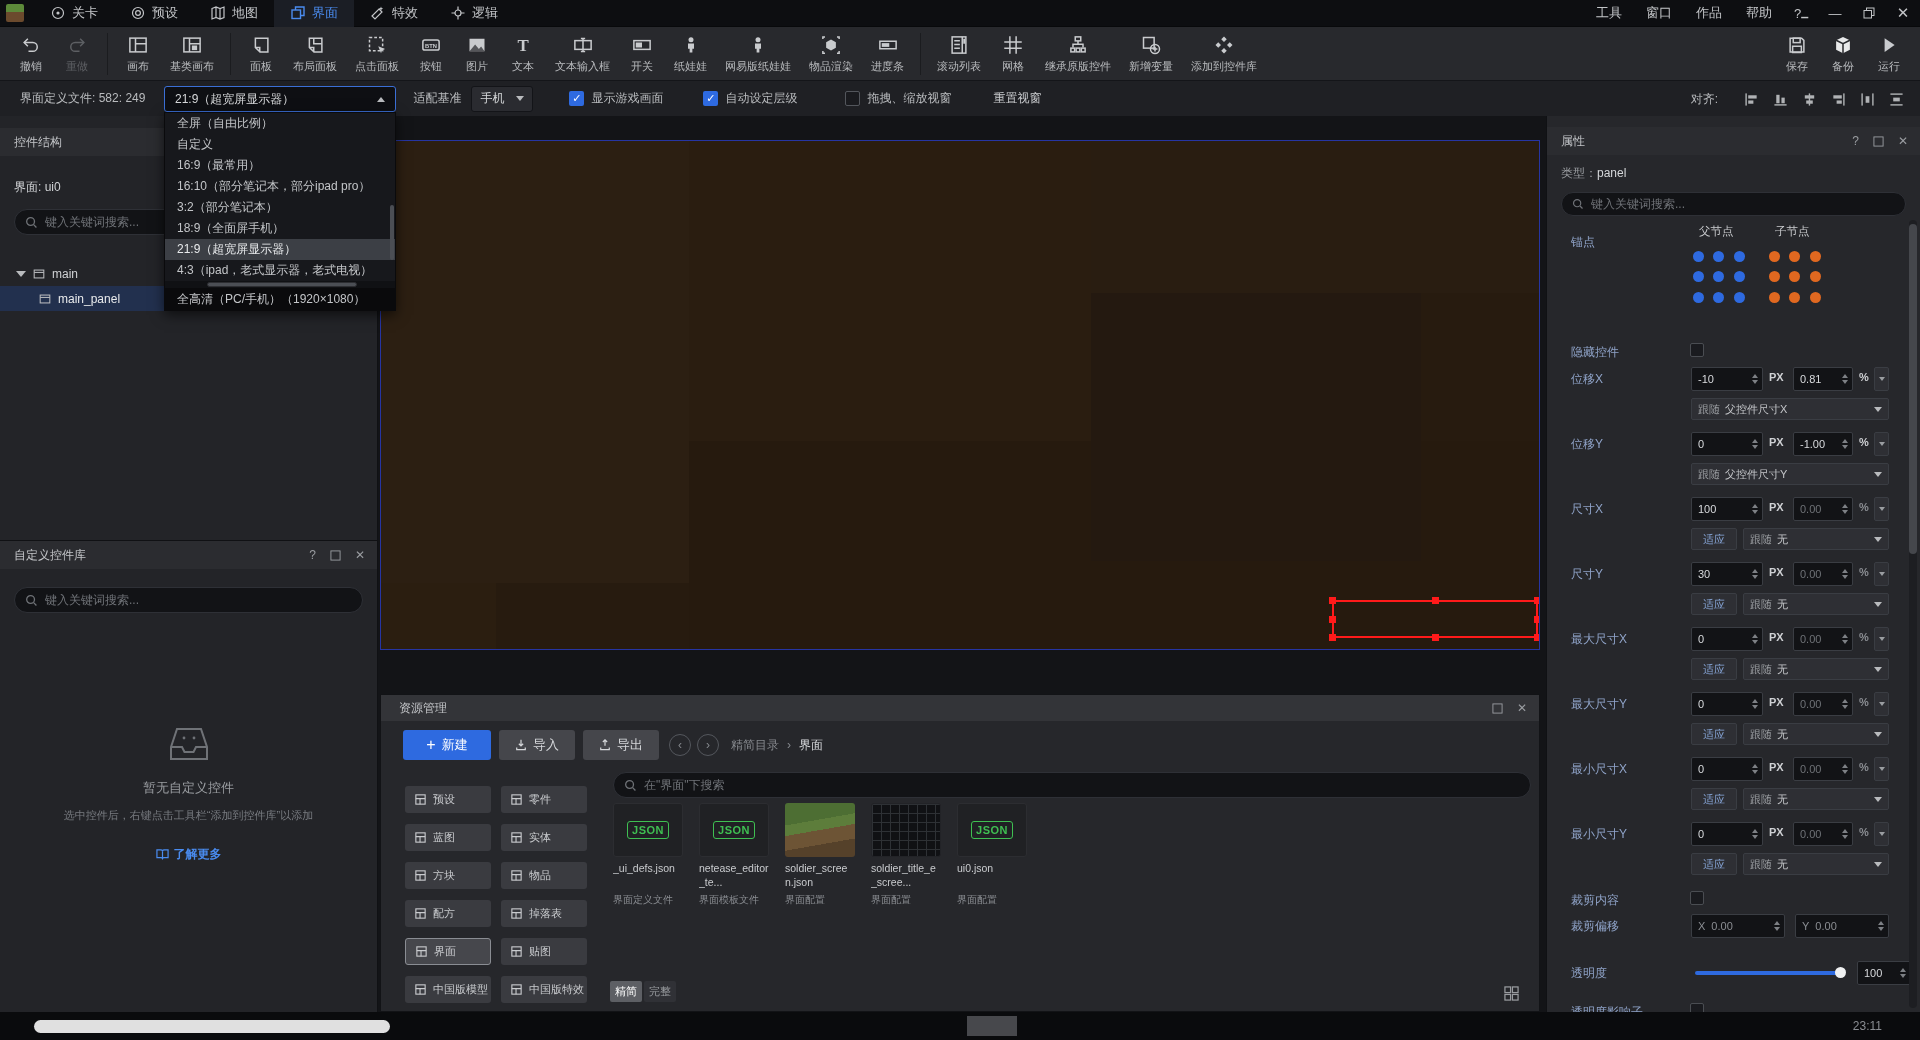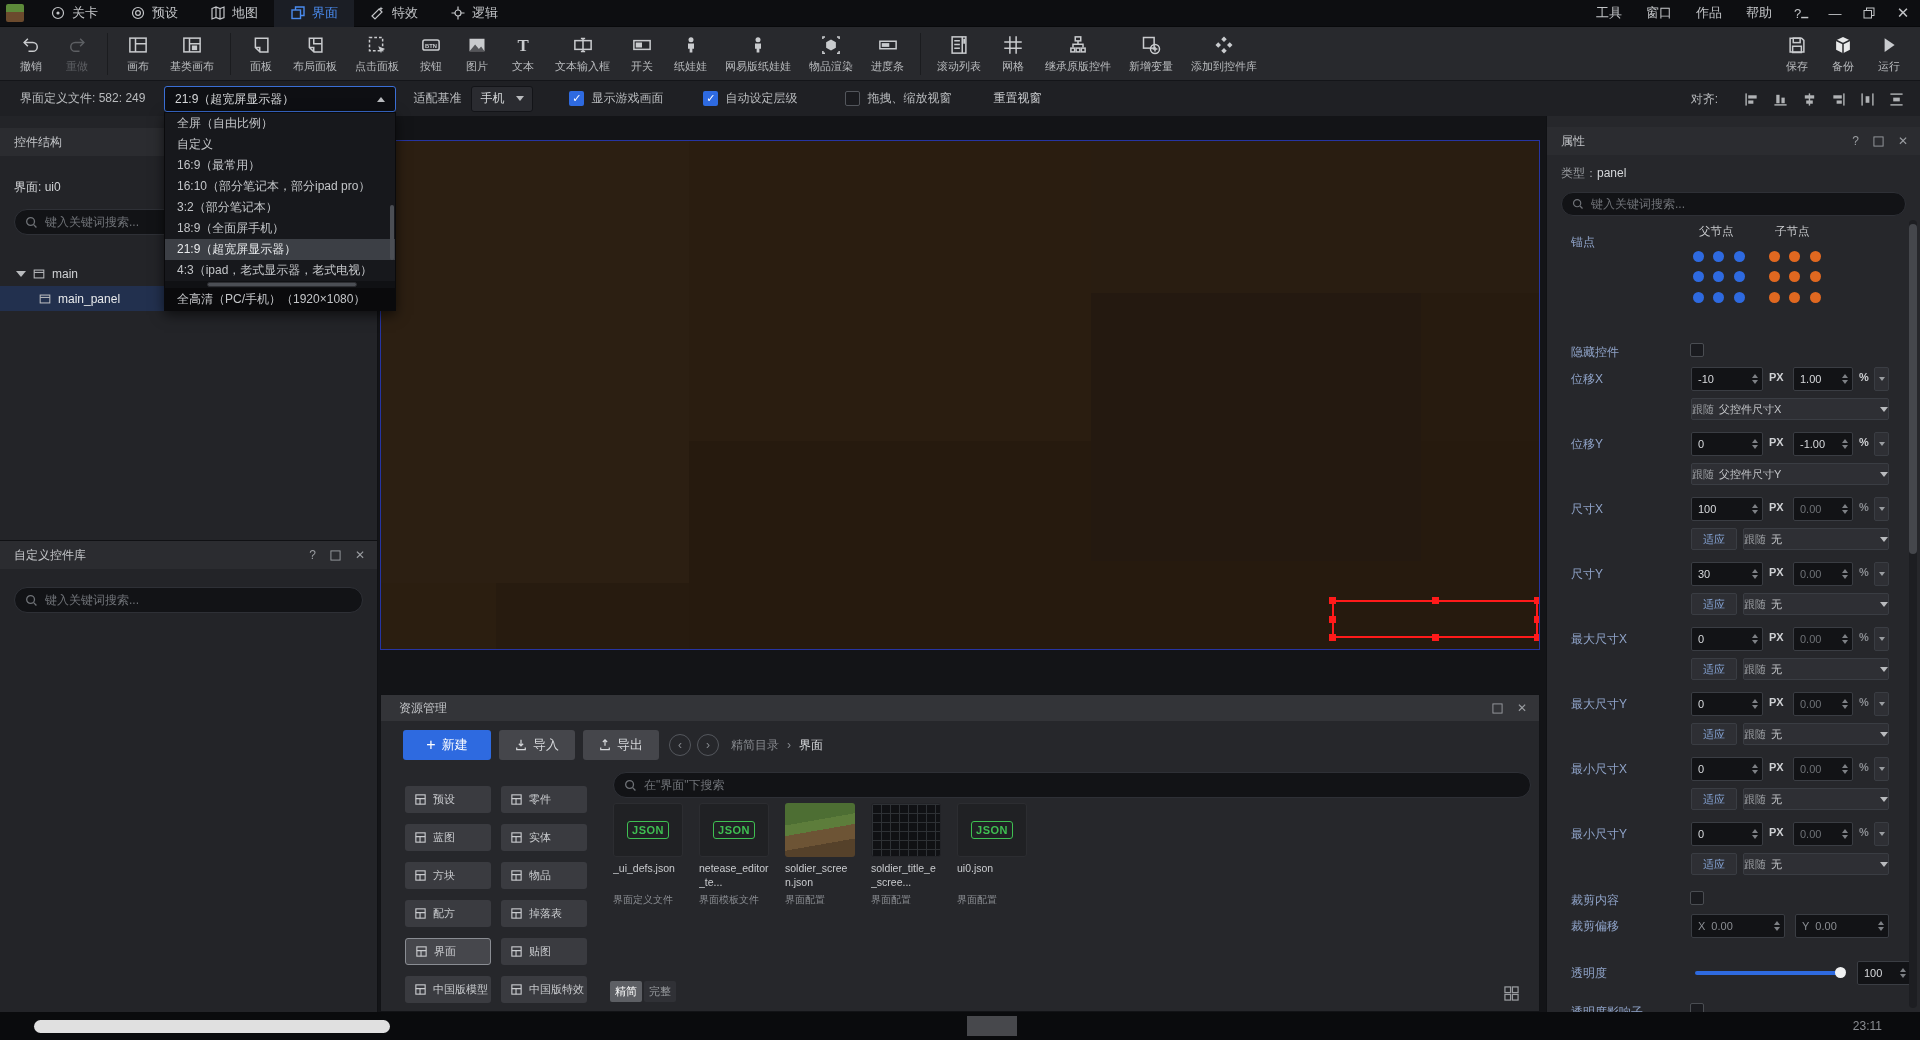--- a/index.html
+++ b/index.html
@@ -121,21 +121,21 @@
   .prop-row .plabel { position:absolute; left:24px; top:5px; }
   .num-input { position:absolute; height:24px; background:#121316; border:1px solid #3a3d43; border-radius:2px; color:#d8dadd; font-size:11px; display:flex; align-items:center; padding:0 2px 0 6px; }
   .num-input.dim { color:#6f7277; }
   .num-input .spin { margin-left:auto; display:flex; flex-direction:column; gap:2px; padding:0 2px; }
   .spin b, .spin s { display:block; width:0; height:0; border-left:3.5px solid transparent; border-right:3.5px solid transparent; }
   .spin b { border-bottom:4px solid #7d8085; }
   .spin s { border-top:4px solid #7d8085; }
   .unit { position:absolute; top:5px; font-size:11px; font-weight:bold; color:#cfd1d4; }
   .mini-box { position:absolute; width:15px; height:24px; background:#2e2f34; border:1px solid #3a3d43; border-radius:2px; display:flex; align-items:center; justify-content:center; }
   .mini-box .arrow-down { margin:0; border-left-width:3.5px; border-right-width:3.5px; border-top-width:4px; border-top-color:#9a9da1;}
-  .follow-box { position:absolute; top:32px; height:22px; background:#2e2f34; border:1px solid #3a3d43; border-radius:2px; display:flex; align-items:center; padding:0 0; gap:5px; font-size:11px; color:#9a9da1; }
+  .follow-box { position:absolute; top:32px; height:22px; background:#2e2f34; border:1px solid #3a3d43; border-radius:2px; display:flex; align-items:center; padding:0 6px; gap:5px; font-size:11px; color:#9a9da1; }
   .follow-box .val { color:#c3c5c8; }
   .fit-box { position:absolute; top:32px; left:144px; width:46px; height:22px; background:#2e2f34; border:1px solid #3a3d43; border-radius:2px; display:flex; align-items:center; justify-content:center; font-size:11px; color:#87a6d8; }
   .check-row { position:absolute; left:0; right:0; height:26px; }
   .check-row .plabel { position:absolute; left:24px; top:4px; }
   .check-row .cbp { position:absolute; left:143px; top:3px; width:14px; height:14px; background:#1a1b1f; border:1px solid #4a4d52; border-radius:2px; }
   .slider-track { position:absolute; left:148px; top:10px; width:150px; height:4px; border-radius:2px; background:#2e6ae0; }
   .slider-thumb { position:absolute; left:140px; top:-4px; width:11px; height:11px; border-radius:50%; background:#f0f1f2; }
   .props-scroll { position:absolute; right:3px; top:104px; width:8px; bottom:4px; background:#1d1e22; border-radius:4px; }
   .props-thumb { position:absolute; left:0; top:4px; width:8px; height:330px; background:#45474c; border-radius:4px; }
 
@@ -597,20 +597,37 @@
           </span>
         <span>✕</span>
       </span>
     </div>
     <div class="searchpill lib-search">
       <svg width="13" height="13" viewBox="0 0 14 14">
           <circle cx="6" cy="6" r="4.2" fill="none" stroke="#6f7277" stroke-width="1.4"></circle>
           <path d="M9.3 9.3l3 3" stroke="#6f7277" stroke-width="1.4"></path>
         </svg>
       <span>键入关键词搜索...</span>
+    </div>
+    <div class="lib-empty">
+      <svg width="52" height="44" viewBox="0 0 52 44" style="margin:0 auto;">
+        <path d="M8 26L14 8h24l6 18v12H8z" fill="none" stroke="#6f7277" stroke-width="2"></path>
+        <path d="M8 26h11l2.5 5h9l2.5-5h11" fill="none" stroke="#6f7277" stroke-width="2"></path>
+        <circle cx="21" cy="17" r="1.4" fill="#6f7277"></circle>
+          <circle cx="31" cy="17" r="1.4" fill="#6f7277"></circle>
+      </svg>
+      <div class="ttl">暂无自定义控件</div>
+      <div class="hint">选中控件后，右键点击工具栏“添加到控件库”以添加</div>
+      <div><span class="lib-more">
+        <svg width="13" height="12" viewBox="0 0 14 12">
+              <path d="M1 1.5h4.5A1.8 1.8 0 0 1 7 3a1.8 1.8 0 0 1 1.5-1.5H13v8.5H8.4A1.6 1.6 0 0 0 7 11a1.6 1.6 0 0 0-1.4-1H1z" fill="none" stroke="#4a8cf0" stroke-width="1.3"></path>
+              <path d="M7 3v8" stroke="#4a8cf0" stroke-width="1.3"></path>
+            </svg>
+        <span>了解更多</span>
+      </span></div>
     </div>
   </div>
 </div>
 
 <div class="canvas-region">
   <div class="gameview">
     <div class="patch" style="left:0;top:0;width:308px;height:442px;background:#2c1f12;"></div>
     <div class="patch" style="left:308px;top:0;width:402px;height:300px;background:#2a1d10;"></div>
     <div class="patch" style="left:710px;top:0;width:450px;height:152px;background:#291d11;"></div>
     <div class="patch" style="left:308px;top:300px;width:852px;height:210px;background:#261a0e;"></div>
@@ -891,21 +908,21 @@
         <span class="plabel">位移X</span>
         <div class="num-input" style="left: 144px; top: 1px; width: 72px;">
           <span>-10</span>
           <span class="spin">
             <b></b>
             <s></s>
           </span>
         </div>
         <span class="unit" style="left: 222px;">PX</span>
         <div class="num-input" style="left: 246px; top: 1px; width: 60px;">
-          <span>1.00</span>
+          <span>0.81</span>
           <span class="spin">
             <b></b>
             <s></s>
           </span>
         </div>
         <span class="unit" style="left: 312px;">%</span>
         <span class="mini-box" style="left: 327px; top: 1px;">
           <span class="arrow-down"></span>
         </span>
         <span class="follow-box" style="left: 144px; width: 198px;">

